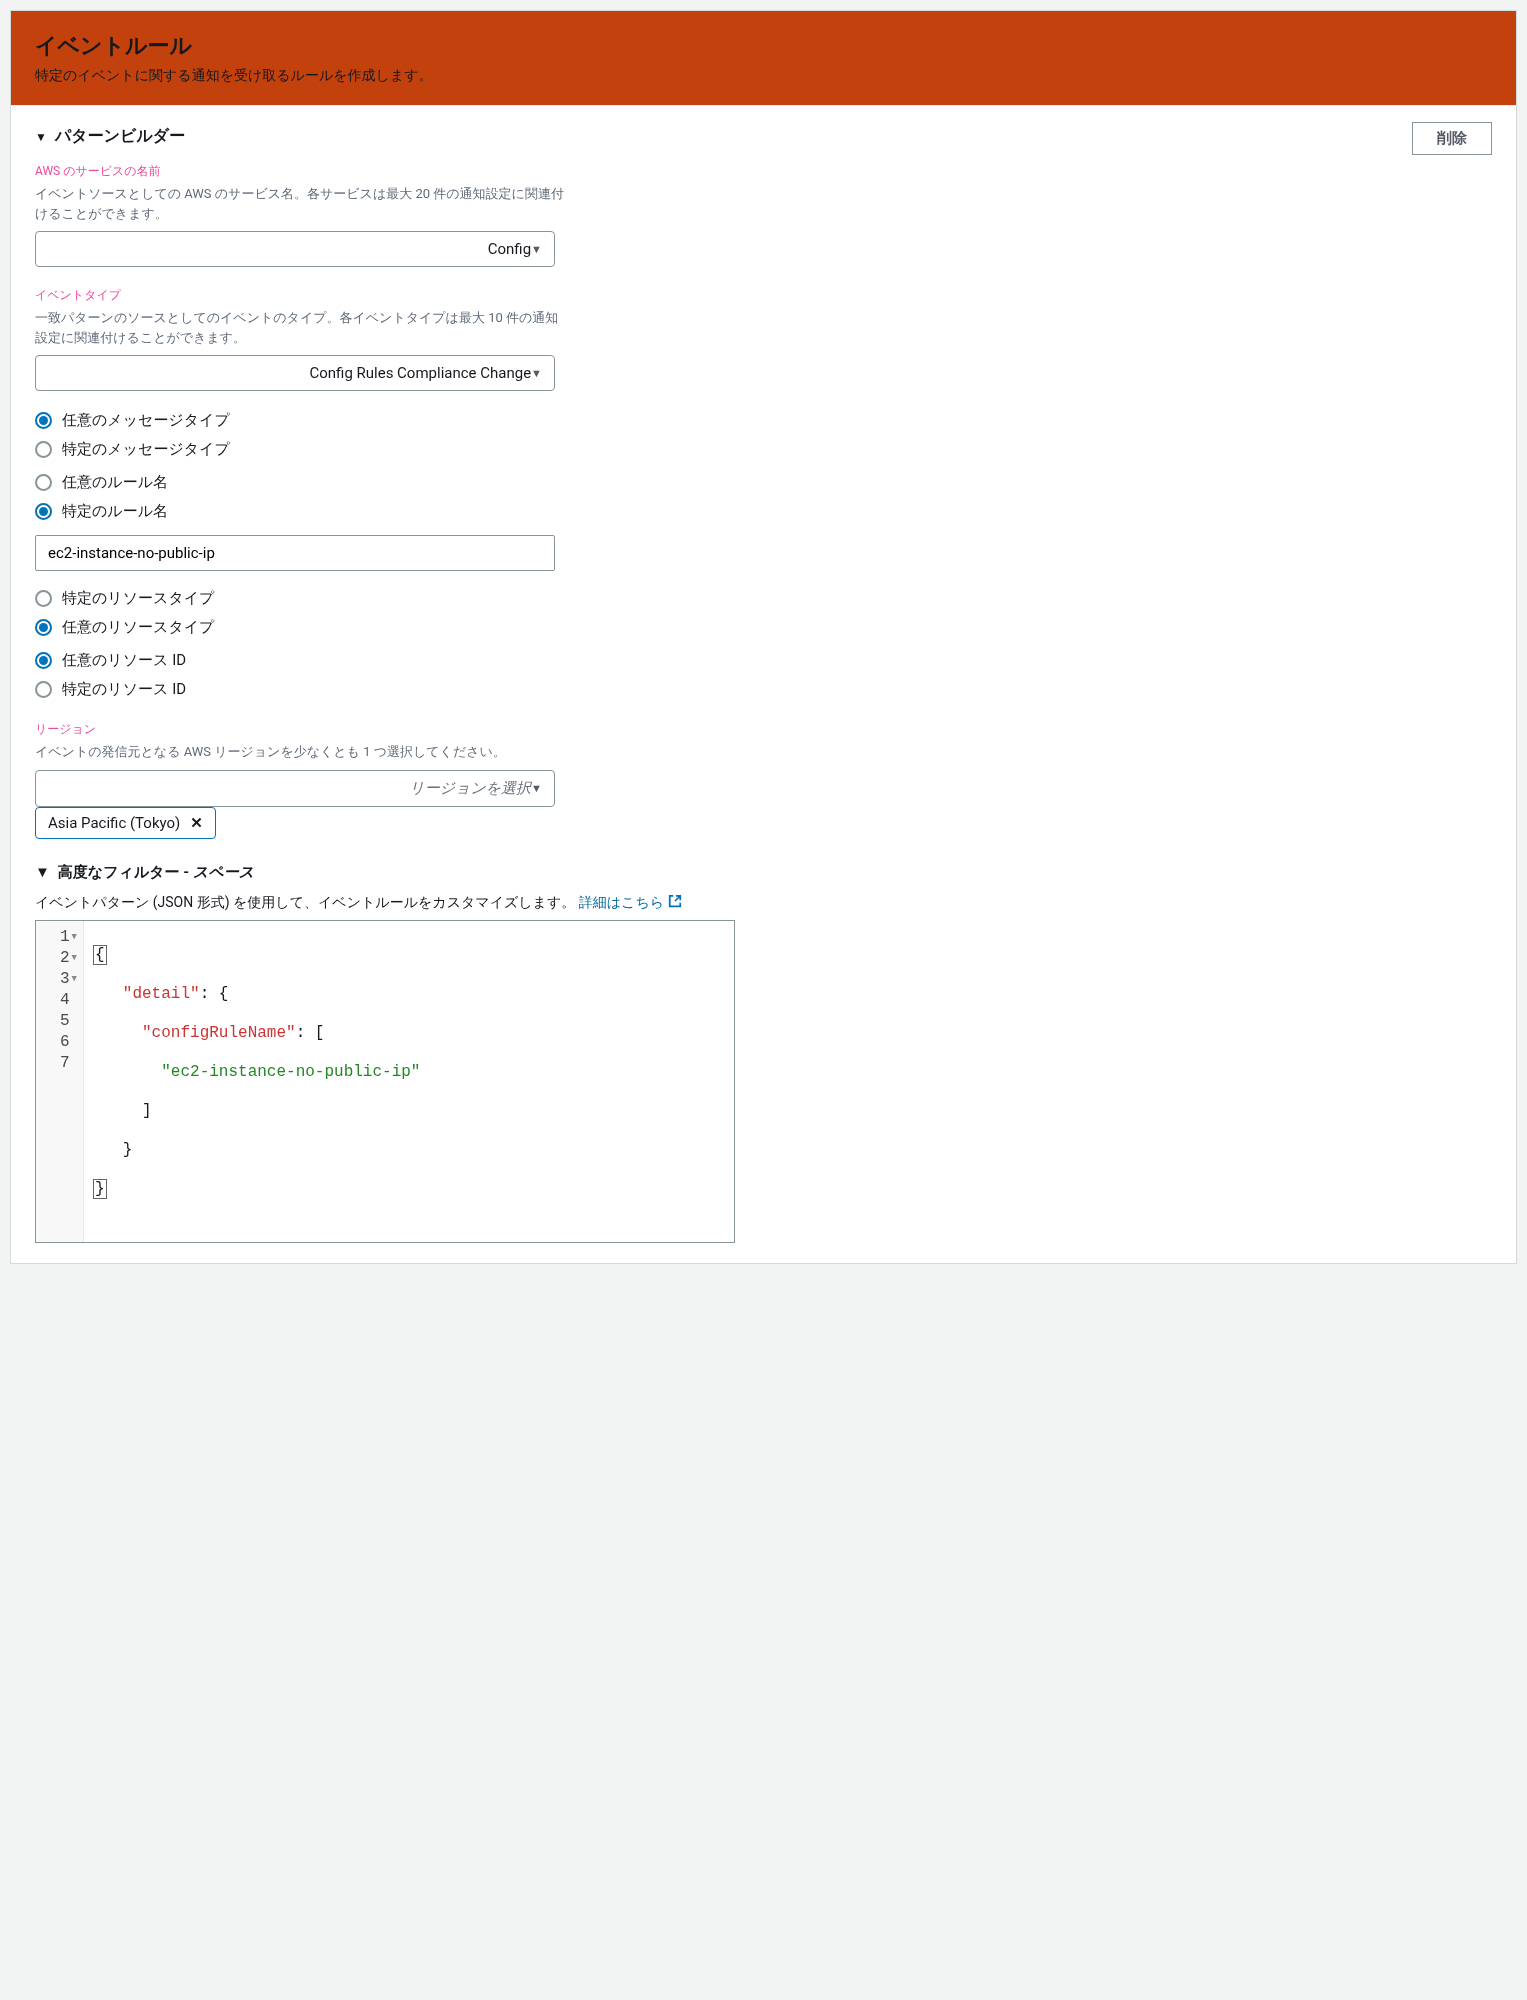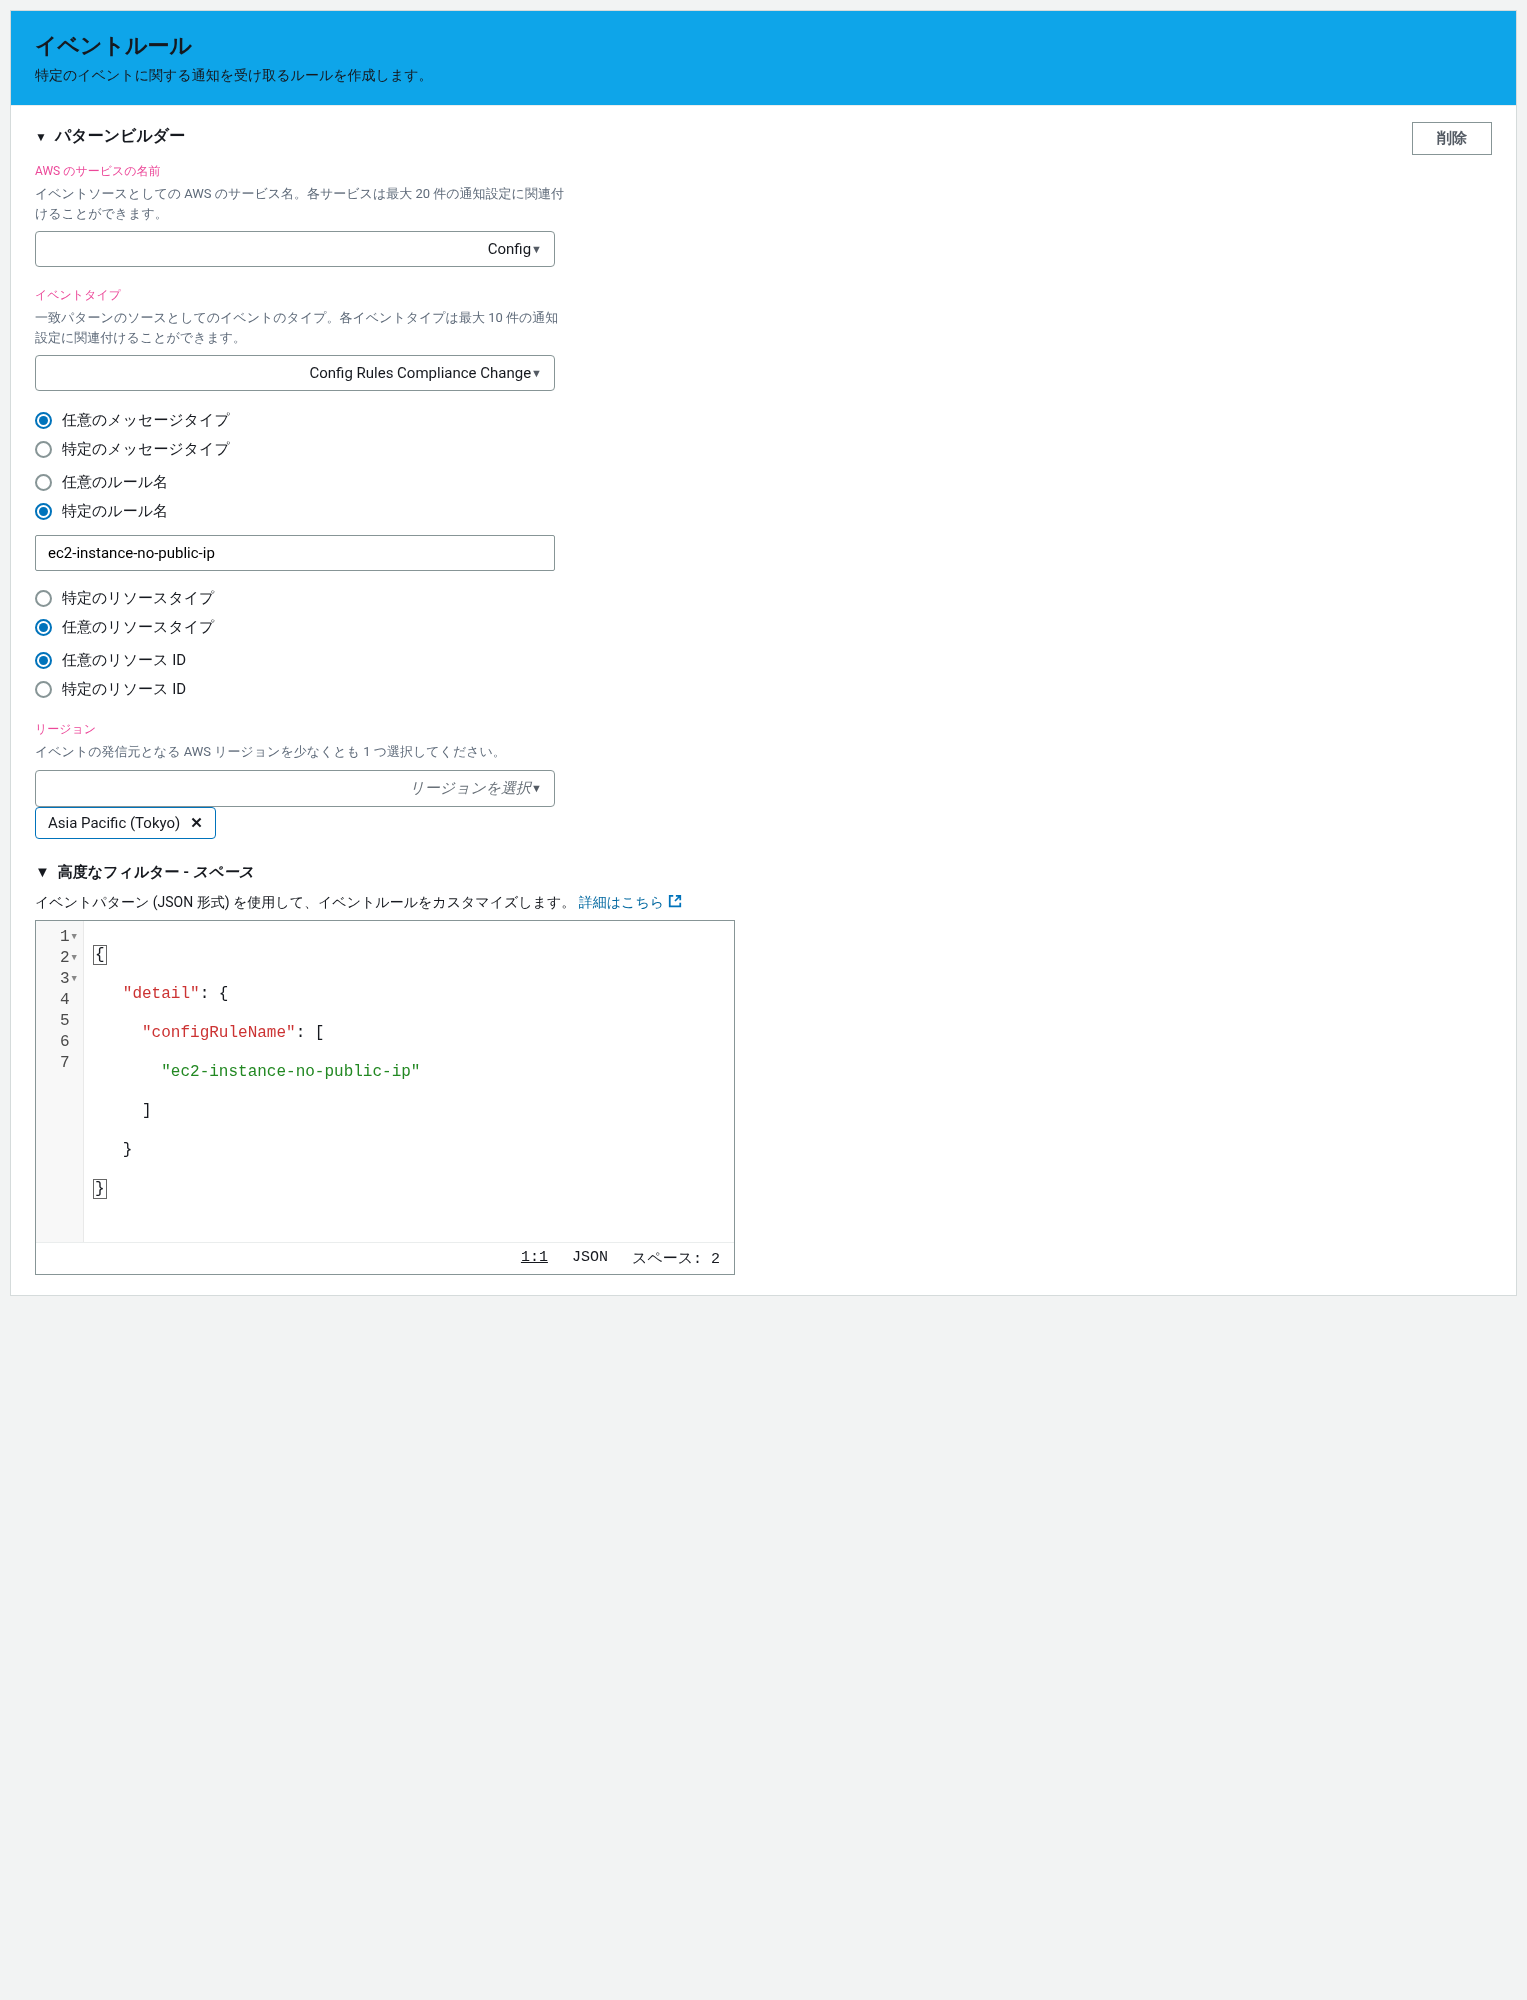--- a/index.html
+++ b/index.html
@@ -10,21 +10,21 @@
   font-size: 14px;
   color: #16191f;
 }
 .panel {
   background: #fff;
   border: 1px solid #d5dbdb;
 }
 .panel-header {
   padding: 20px 24px;
   border-bottom: 1px solid #eaeded;
-  background: #0ea5e9;
+  background: #c2410c;
 }
 .panel-title {
   font-size: 22px;
   font-weight: 700;
   color: #16191f;
   margin-bottom: 6px;
 }
 .panel-subtitle {
   font-size: 14px;
   color: #16191f;
@@ -360,21 +360,16 @@
         <div class="code">
 <div class="code-line"><span class="p cursor-box">{</span></div>
 <div class="code-line">   <span class="k">"detail"</span><span class="p">: {</span></div>
 <div class="code-line">     <span class="k">"configRuleName"</span><span class="p">: [</span></div>
 <div class="code-line">       <span class="s">"ec2-instance-no-public-ip"</span></div>
 <div class="code-line">     <span class="p">]</span></div>
 <div class="code-line">   <span class="p">}</span></div>
 <div class="code-line"><span class="p cursor-box">}</span></div>
         </div>
       </div>
-      <div class="json-status">
-        <span class="underline">1:1</span>
-        <span>JSON</span>
-        <span>スペース: 2</span>
-      </div>
     </div>
 
   </div>
 </div>
 
 </body></html>

